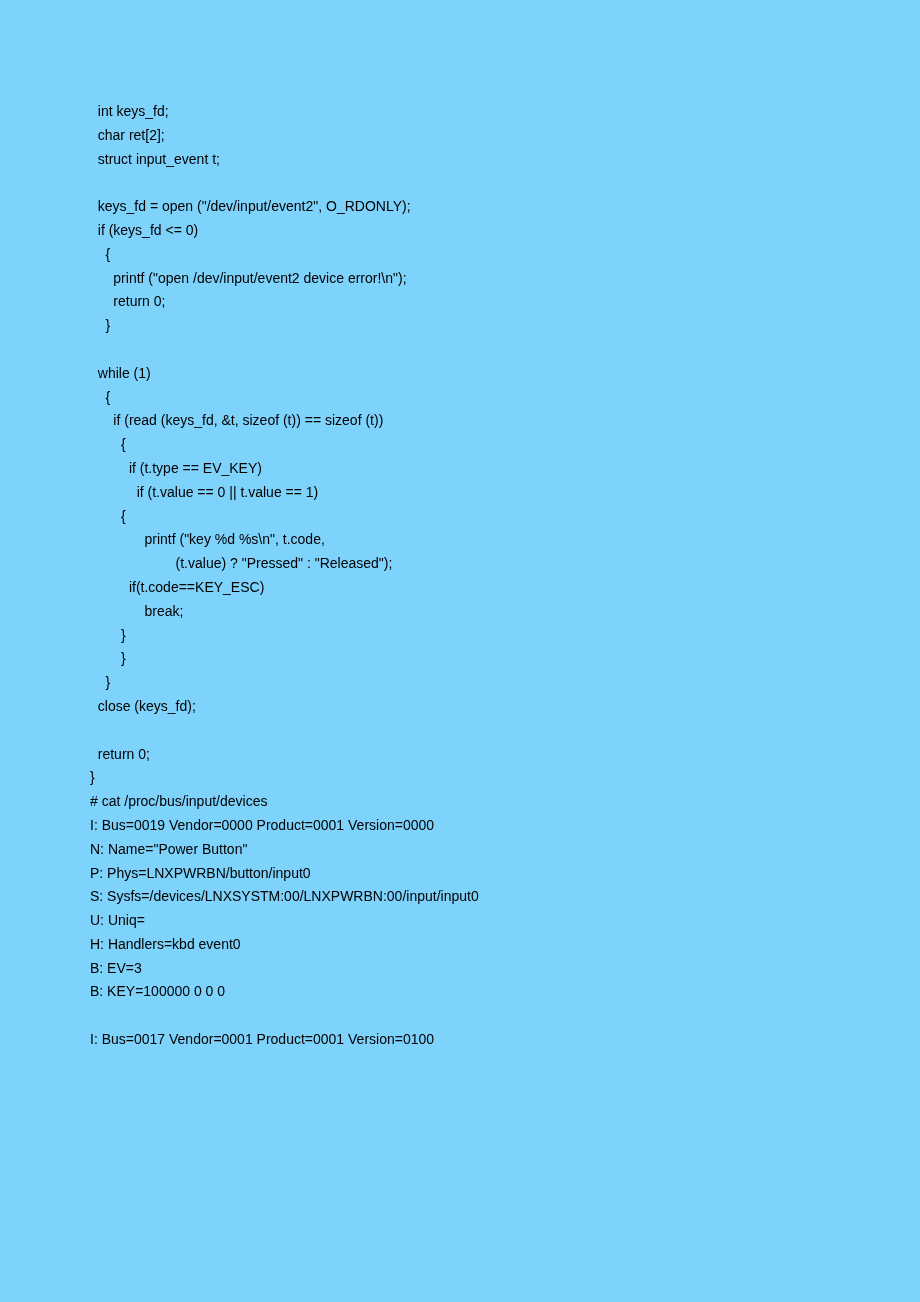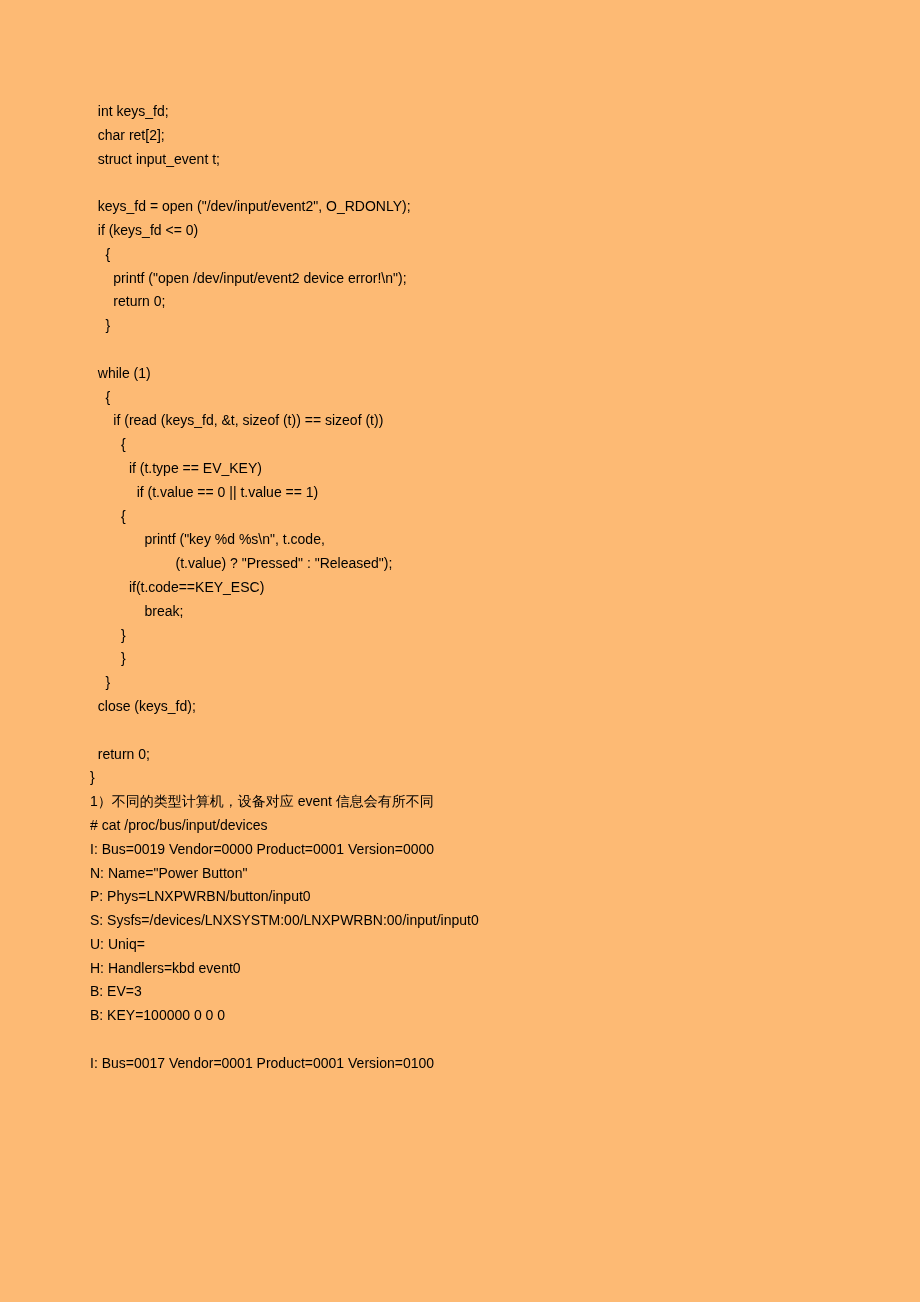--- a/index.html
+++ b/index.html
@@ -9,21 +9,21 @@
     font-family: Arial, "Microsoft YaHei", sans-serif;
     font-size: 14px;
     line-height: 1.7;
     color: #000000;
   }
   .page {
     width: 920px;
     min-height: 1302px;
     padding: 100px 90px 60px 90px;
     box-sizing: border-box;
-    background: #fdba74;
+    background: #7dd3fc;
   }
   .code {
     white-space: pre;
     font-family: Arial, sans-serif;
     font-size: 14px;
     line-height: 1.7;
   }
   .section-heading {
     font-weight: bold;
     margin-top: 14px;
@@ -68,21 +68,20 @@
               break;
         }
         }
     }
   close (keys_fd);
 
   return 0;
 }</div>
 
 
-  <div class="notes">1）不同的类型计算机，设备对应 event 信息会有所不同</div>
 
   <div class="code"># cat /proc/bus/input/devices
 I: Bus=0019 Vendor=0000 Product=0001 Version=0000
 N: Name="Power Button"
 P: Phys=LNXPWRBN/button/input0
 S: Sysfs=/devices/LNXSYSTM:00/LNXPWRBN:00/input/input0
 U: Uniq=
 H: Handlers=kbd event0
 B: EV=3
 B: KEY=100000 0 0 0

